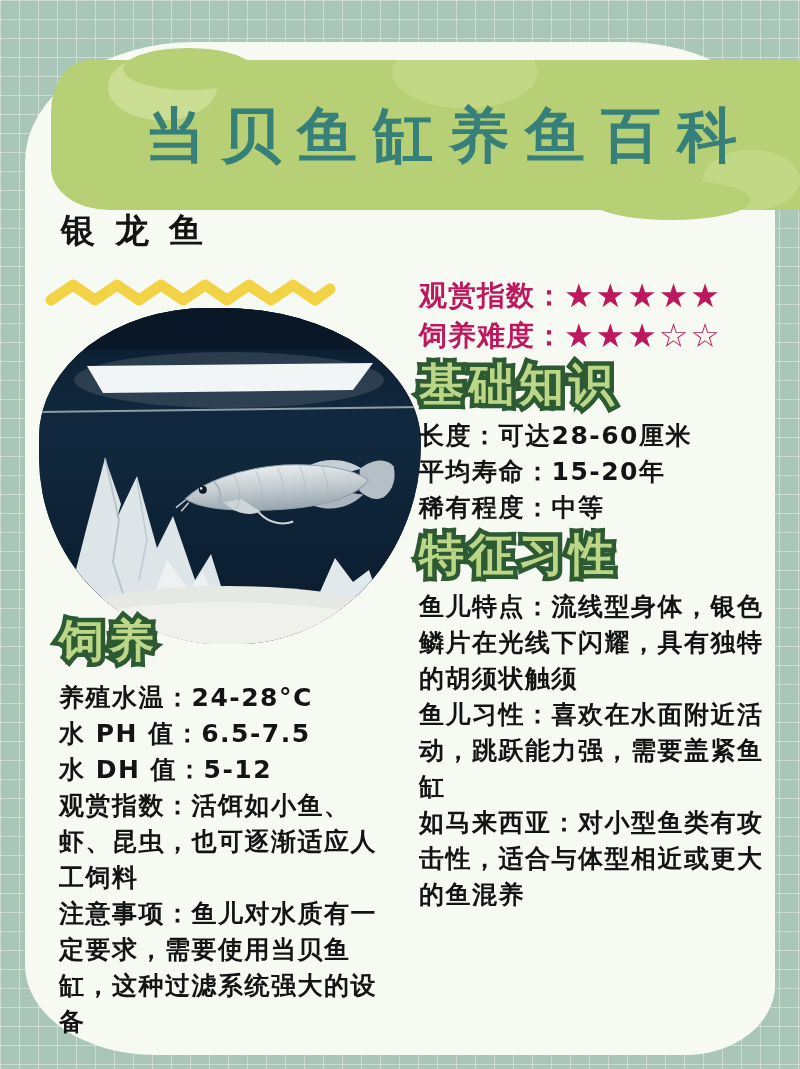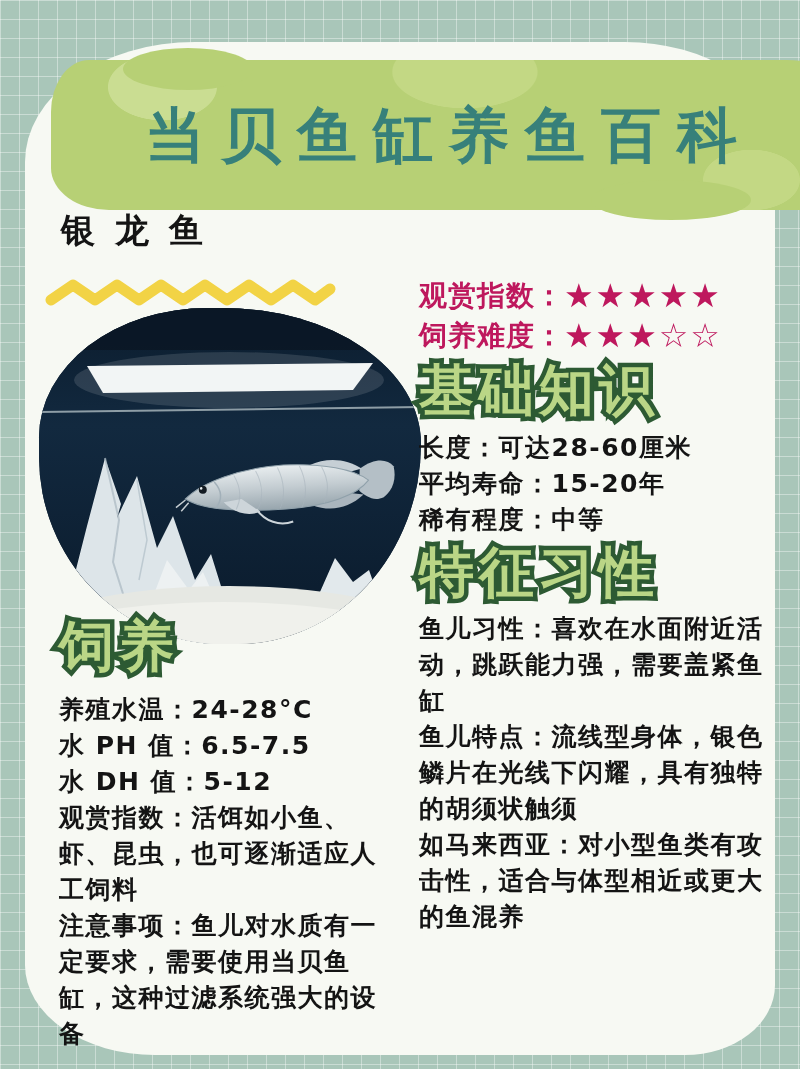--- a/index.html
+++ b/index.html
@@ -34,21 +34,21 @@
   
   .photo{position:absolute;left:14px;top:266px;width:382px;height:336px;overflow:hidden;
     border-radius:46% 54% 50% 50% / 40% 42% 62% 58%;background:#0b1c2d;}
   .photo svg{position:absolute;inset:0;display:block;}
   
   .col-left{position:absolute;left:34px;top:574px;width:338px;}
   .col-right{position:absolute;left:394px;top:234px;width:362px;}
   .rating-row{font-size:28px;font-weight:700;color:#be185d;line-height:40px;
     letter-spacing:1px;white-space:nowrap;}
   .rating-stars{font-size:33px;letter-spacing:2px;vertical-align:-2px;}
-  .section-title{display:inline-block;font-size:55px;font-weight:900;letter-spacing:5px;
+  .section-title{display:inline-block;font-size:45px;font-weight:900;letter-spacing:5px;
     line-height:1.12;margin:6px 0 8px 0;}
   .outline-text{position:relative;z-index:0;color:#bad686;isolation:isolate;}
   .outline-text::before{content:attr(data-text);position:absolute;left:0;top:0;z-index:-1;
     color:#2d5a33;-webkit-text-stroke:9px #2d5a33;letter-spacing:inherit;}
   .info-list{font-size:25px;font-weight:800;color:#141414;line-height:36px;
     letter-spacing:1.5px;}
   .info-row{display:block;}
   .col-left .section-title{margin:0 0 14px 0;}
   .col-right .section-title{margin:4px 0 8px 0;}
 </style>
@@ -133,20 +133,20 @@
 
       <span class="section-title outline-text" data-text="基础知识">基础知识</span>
       <div class="info-list">
         <span class="info-row"><span>长度：</span><span>可达28-60厘米</span></span>
         <span class="info-row"><span>平均寿命：</span><span>15-20年</span></span>
         <span class="info-row"><span>稀有程度：</span><span>中等</span></span>
       </div>
 
       <span class="section-title outline-text" data-text="特征习性">特征习性</span>
       <div class="info-list">
+        <span class="info-row"><span>鱼儿特点：</span><span>流线型身体，银色鳞片在光线下闪耀，具有独特的胡须状触须</span></span>
         <span class="info-row"><span>鱼儿习性：</span><span>喜欢在水面附近活动，跳跃能力强，需要盖紧鱼缸</span></span>
-        <span class="info-row"><span>鱼儿特点：</span><span>流线型身体，银色鳞片在光线下闪耀，具有独特的胡须状触须</span></span>
         <span class="info-row"><span>如马来西亚：</span><span>对小型鱼类有攻击性，适合与体型相近或更大的鱼混养</span></span>
       </div>
     </div>
 
   </div>
 </div>
 
 </body></html>

